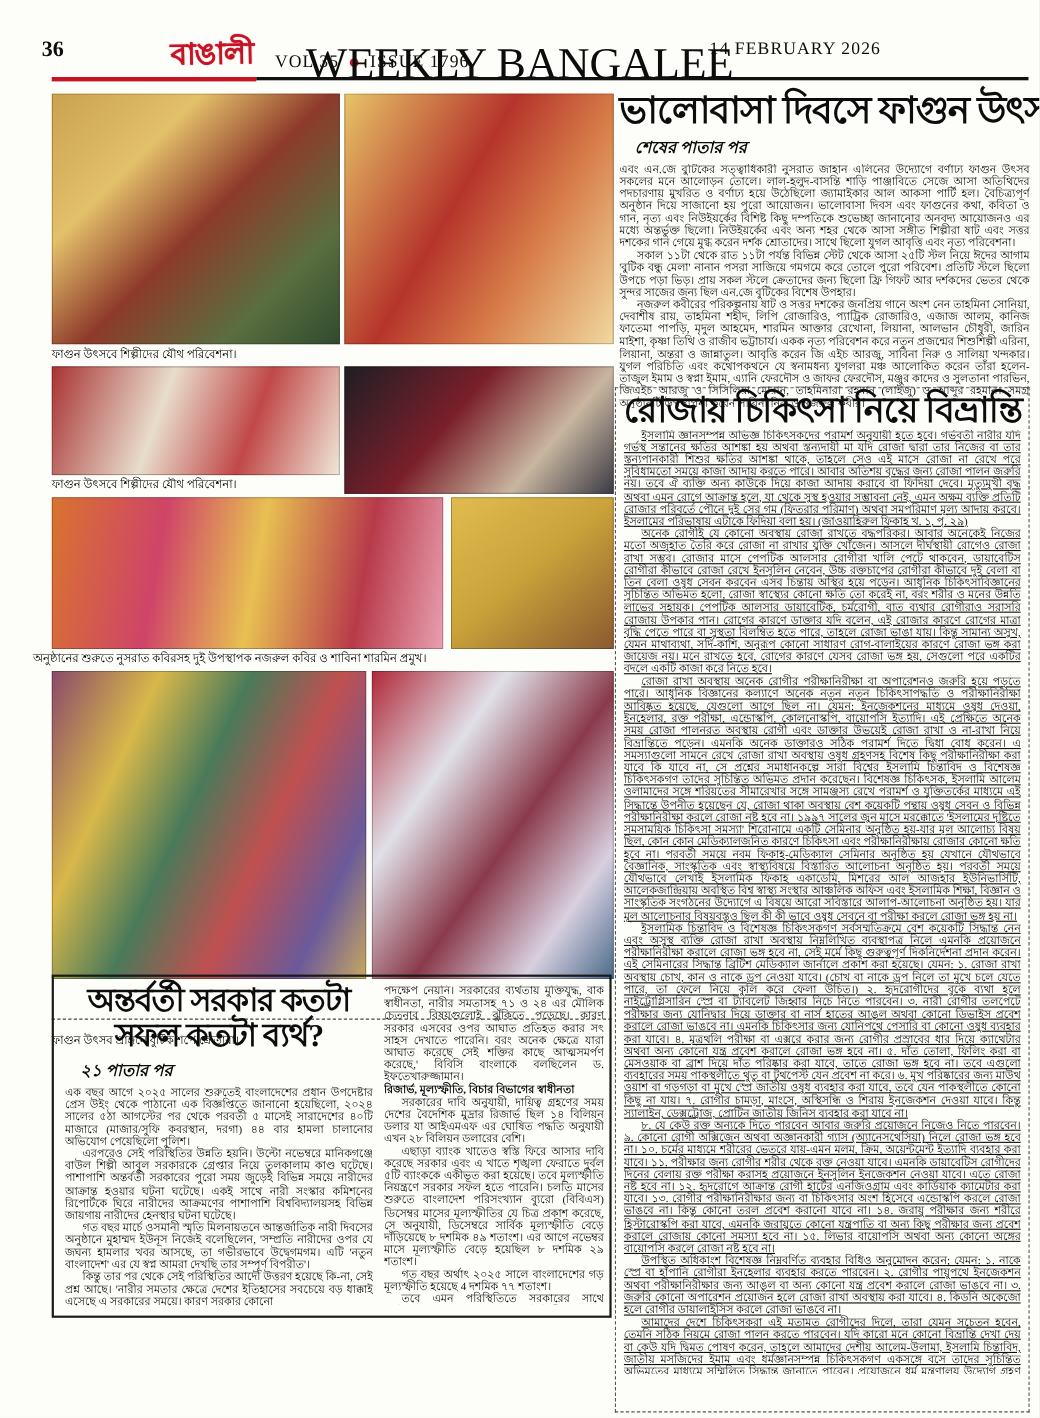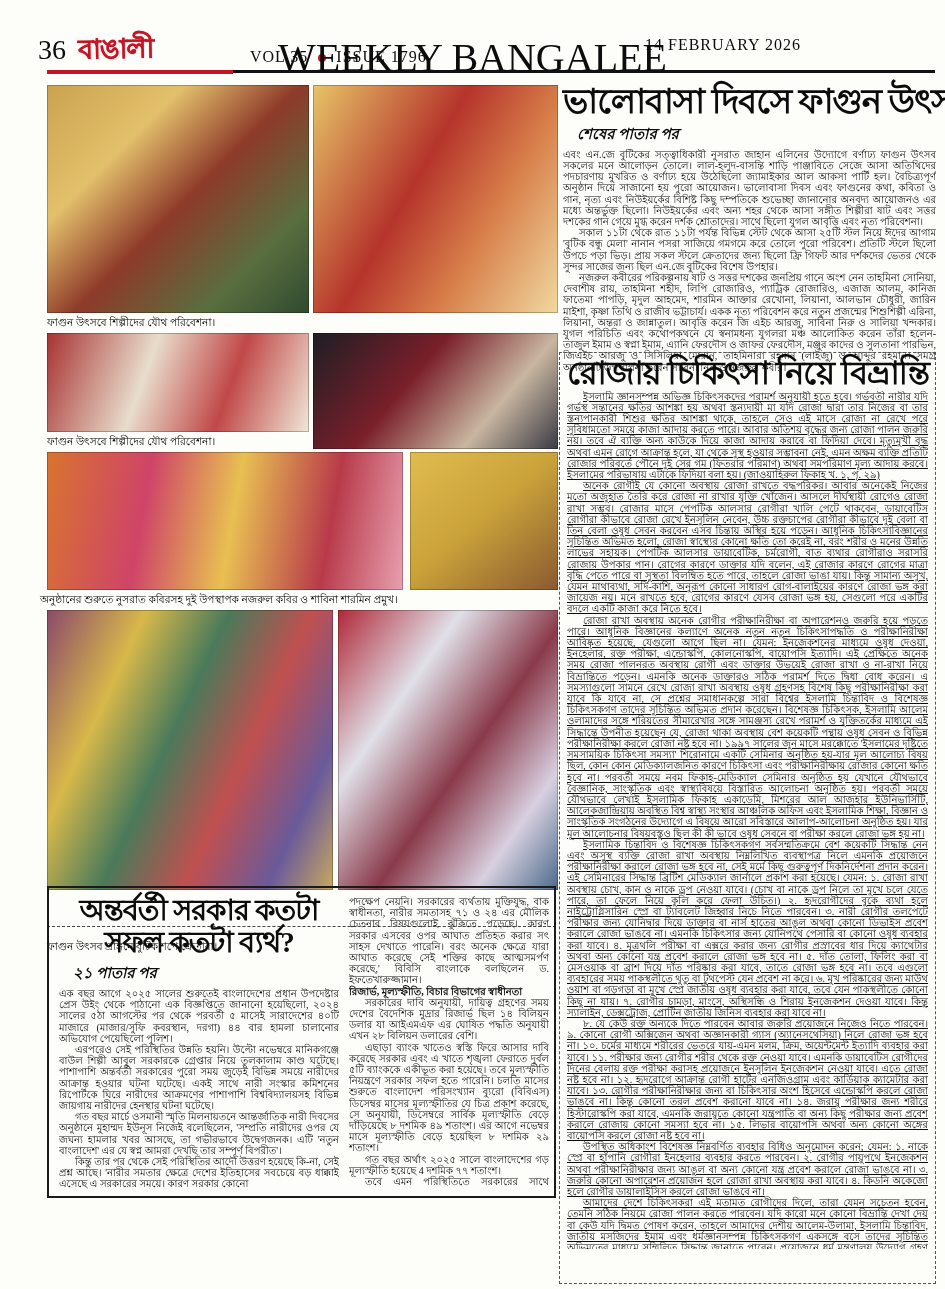--- a/index.html
+++ b/index.html
@@ -1,20 +1,20 @@
 <!DOCTYPE html>
 <html><head>
 <meta charset="utf-8">
 <style>
   html,body{margin:0;padding:0;background:#e8e8e4;}
   .page{position:relative;width:945px;height:1289px;background:#fdfdfa;margin:0 auto;overflow:hidden;
         font-family:"Liberation Serif",serif;color:#0c0c0c;}
   
-  .page-num{position:absolute;left:38px;top:34px;font-size:28px;font-weight:normal;}
-  .logo{position:absolute;left:78px;top:28px;width:152px;text-align:left;}
+  .page-num{position:absolute;left:38px;top:34px;font-size:20px;font-weight:bold;}
+  .logo{position:absolute;left:78px;top:28px;width:152px;text-align:right;}
   .logo .logo-word{font-size:27px;font-weight:bold;color:#c41425;transform:rotate(-1deg);display:inline-block;
                    text-shadow:0 0 1px #c41425;letter-spacing:-1px;}
   .vol-issue{position:absolute;left:250px;top:48px;font-size:16px;letter-spacing:1px;white-space:nowrap;}
   .dot{display:inline-block;width:8px;height:8px;border-radius:50%;background:#c41425;margin:0 10px 1px 10px;vertical-align:middle;}
   .masthead{position:absolute;left:50%;top:34px;transform:translateX(-50%);font-size:40px;font-weight:normal;
             letter-spacing:0px;white-space:nowrap;}
   .date{position:absolute;left:645px;top:36px;font-size:16px;letter-spacing:1px;white-space:nowrap;}
   .rule-red{position:absolute;left:47px;top:70px;width:186px;height:4px;background:#c41425;}
   .rule-black{position:absolute;left:233px;top:70px;width:702px;height:3px;background:#111;}
   
@@ -69,21 +69,21 @@
   <div class="photo" style="left:47px;top:333px;width:262px;height:99px;
               background:linear-gradient(110deg,#a83232 0%,#e8ddcc 38%,#c04848 68%,#f0e8d8 100%);"></div>
   <div class="photo" style="left:313px;top:333px;width:245px;height:116px;
               background:linear-gradient(130deg,#1e1e24 0%,#7a1f2a 40%,#c8b6a0 72%,#3a3a44 100%);"></div>
   <div class="caption" style="left:47px;top:435px;width:262px;">ফাগুন উৎসবে শিল্পীদের যৌথ পরিবেশনা।</div>
 
   <div class="photo" style="left:47px;top:452px;width:356px;height:138px;
               background:linear-gradient(100deg,#d8742f 0%,#cf4468 28%,#e8c052 52%,#b83a4a 78%,#e8a0b0 100%);"></div>
   <div class="photo" style="left:410px;top:452px;width:148px;height:138px;
               background:linear-gradient(140deg,#e0bc4f 0%,#caa23a 48%,#8a5a30 100%);"></div>
-  <div class="caption" style="left:40px;top:593px;width:370px;font-family:Liberation Serif, serif;">অনুষ্ঠানের শুরুতে নুসরাত কবিরসহ দুই উপস্থাপক নজরুল কবির ও শাবিনা শারমিন প্রমুখ।</div>
+  <div class="caption" style="left:30px;top:593px;width:370px;font-family:Liberation Serif, serif;">অনুষ্ঠানের শুরুতে নুসরাত কবিরসহ দুই উপস্থাপক নজরুল কবির ও শাবিনা শারমিন প্রমুখ।</div>
   <div class="caption center" style="left:415px;top:619px;width:143px;margin-top:34px;">শিশু শিল্পীর নৃত্য পরিবেশন।</div>
 
   <div class="photo" style="left:47px;top:610px;width:286px;height:280px;
               background:linear-gradient(115deg,#8a4a6a 0%,#d8b84a 24%,#4a7a5a 44%,#c05050 64%,#6a5a9a 84%,#c8a860 100%);"></div>
   <div class="photo" style="left:338px;top:610px;width:220px;height:280px;
               background:linear-gradient(125deg,#b02838 0%,#e0e0e8 30%,#8a3a4a 56%,#d8d0e0 80%,#4a6a8a 100%);"></div>
   <div class="caption" style="left:47px;top:940px;width:286px;">ফাগুন উৎসব প্রাঙ্গনে বুটিক শপে ক্রেতারা।</div>
 
   <div class="article-1">
     <div class="headline-1">ভালোবাসা দিবসে ফাগুন উৎসব</div>
@@ -113,21 +113,21 @@
   <div class="article-3">
     <div class="a3-left">
       <div class="a3-headline">
         <div>অন্তর্বর্তী সরকার কতটা</div>
         <div>সফল কতটা ব্যর্থ?</div>
       </div>
       <div class="continued">২১ পাতার পর</div>
       <div class="bodytext">
         <p class="no-indent">এক বছর আগে ২০২৫ সালের শুরুতেই বাংলাদেশের প্রধান উপদেষ্টার প্রেস উইং থেকে পাঠানো এক বিজ্ঞপ্তিতে জানানো হয়েছিলো, ২০২৪ সালের ৫ঠা আগস্টের পর থেকে পরবর্তী ৫ মাসেই সারাদেশের ৪০টি মাজারে (মাজার/সুফি কবরস্থান, দরগা) ৪৪ বার হামলা চালানোর অভিযোগ পেয়েছিলো পুলিশ।</p>
         <p>এরপরেও সেই পরিস্থিতির উন্নতি হয়নি। উল্টো নভেম্বরে মানিকগঞ্জে বাউল শিল্পী আবুল সরকারকে গ্রেপ্তার নিয়ে তুলকালাম কাণ্ড ঘটেছে। পাশাপাশি অন্তর্বর্তী সরকারের পুরো সময় জুড়েই বিভিন্ন সময়ে নারীদের আক্রান্ত হওয়ার ঘটনা ঘটেছে। একই সাথে নারী সংস্কার কমিশনের রিপোর্টকে ঘিরে নারীদের আক্রমণের পাশাপাশি বিশ্ববিদ্যালয়সহ বিভিন্ন জায়গায় নারীদের হেনস্থার ঘটনা ঘটেছে।</p>
-        <p>গত বছর মার্চে ওসমানী স্মৃতি মিলনায়তনে আন্তর্জাতিক নারী দিবসের অনুষ্ঠানে মুহাম্মদ ইউনূস নিজেই বলেছিলেন, 'সম্প্রতি নারীদের ওপর যে জঘন্য হামলার খবর আসছে, তা গভীরভাবে উদ্বেগজনক। এটি 'নতুন বাংলাদেশ' এর যে স্বপ্ন আমরা দেখছি তার সম্পূর্ণ বিপরীত'।</p>
+        <p>গত বছর মার্চে ওসমানী স্মৃতি মিলনায়তনে আন্তর্জাতিক নারী দিবসের অনুষ্ঠানে মুহাম্মদ ইউনূস নিজেই বলেছিলেন, 'সম্প্রতি নারীদের ওপর যে জঘন্য হামলার খবর আসছে, তা গভীরভাবে উদ্বেগমগম। এটি 'নতুন বাংলাদেশ' এর যে স্বপ্ন আমরা দেখছি তার সম্পূর্ণ বিপরীত'।</p>
         <p>কিন্তু তার পর থেকে সেই পরিস্থিতির আদৌ উত্তরণ হয়েছে কি-না, সেই প্রশ্ন আছে। 'নারীর সমতার ক্ষেত্রে দেশের ইতিহাসের সবচেয়ে বড় ধাক্কাই এসেছে এ সরকারের সময়ে। কারণ সরকার কোনো</p>
       </div>
     </div>
     <div class="a3-right">
       <div class="bodytext">
         <p class="no-indent">পদক্ষেপ নেয়নি। সরকারের ব্যর্থতায় মুক্তিযুদ্ধ, বাক স্বাধীনতা, নারীর সমতাসহ ৭১ ও ২৪ এর মৌলিক চেতনার বিষয়গুলোই ঝুঁকিতে পড়েছে। কারণ সরকার এসবের ওপর আঘাত প্রতিহত করার সৎ সাহস দেখাতে পারেনি। বরং অনেক ক্ষেত্রে যারা আঘাত করেছে সেই শক্তির কাছে আত্মসমর্পণ করেছে,' বিবিসি বাংলাকে বলছিলেন ড. ইফতেখারুজ্জামান।</p>
         <p class="no-indent subhead">রিজার্ভ, মূল্যস্ফীতি, বিচার বিভাগের স্বাধীনতা</p>
         <p>সরকারের দাবি অনুযায়ী, দায়িত্ব গ্রহণের সময় দেশের বৈদেশিক মুদ্রার রিজার্ভ ছিল ১৪ বিলিয়ন ডলার যা আইএমএফ এর ঘোষিত পদ্ধতি অনুযায়ী এখন ২৮ বিলিয়ন ডলারের বেশি।</p>
         <p>এছাড়া ব্যাংক খাতেও স্বস্তি ফিরে আসার দাবি করেছে সরকার এবং এ খাতে শৃঙ্খলা ফেরাতে দুর্বল ৫টি ব্যাংককে একীভূত করা হয়েছে। তবে মূল্যস্ফীতি নিয়ন্ত্রণে সরকার সফল হতে পারেনি। চলতি মাসের শুরুতে বাংলাদেশ পরিসংখ্যান ব্যুরো (বিবিএস) ডিসেম্বর মাসের মূল্যস্ফীতির যে চিত্র প্রকাশ করেছে, সে অনুযায়ী, ডিসেম্বরে সার্বিক মূল্যস্ফীতি বেড়ে দাঁড়িয়েছে ৮ দশমিক ৪৯ শতাংশ। এর আগে নভেম্বর মাসে মূল্যস্ফীতি বেড়ে হয়েছিল ৮ দশমিক ২৯ শতাংশ।</p>
         <p>গত বছর অর্থাৎ ২০২৫ সালে বাংলাদেশের গড় মূল্যস্ফীতি হয়েছে 4 দশমিক ৭৭ শতাংশ।</p>

